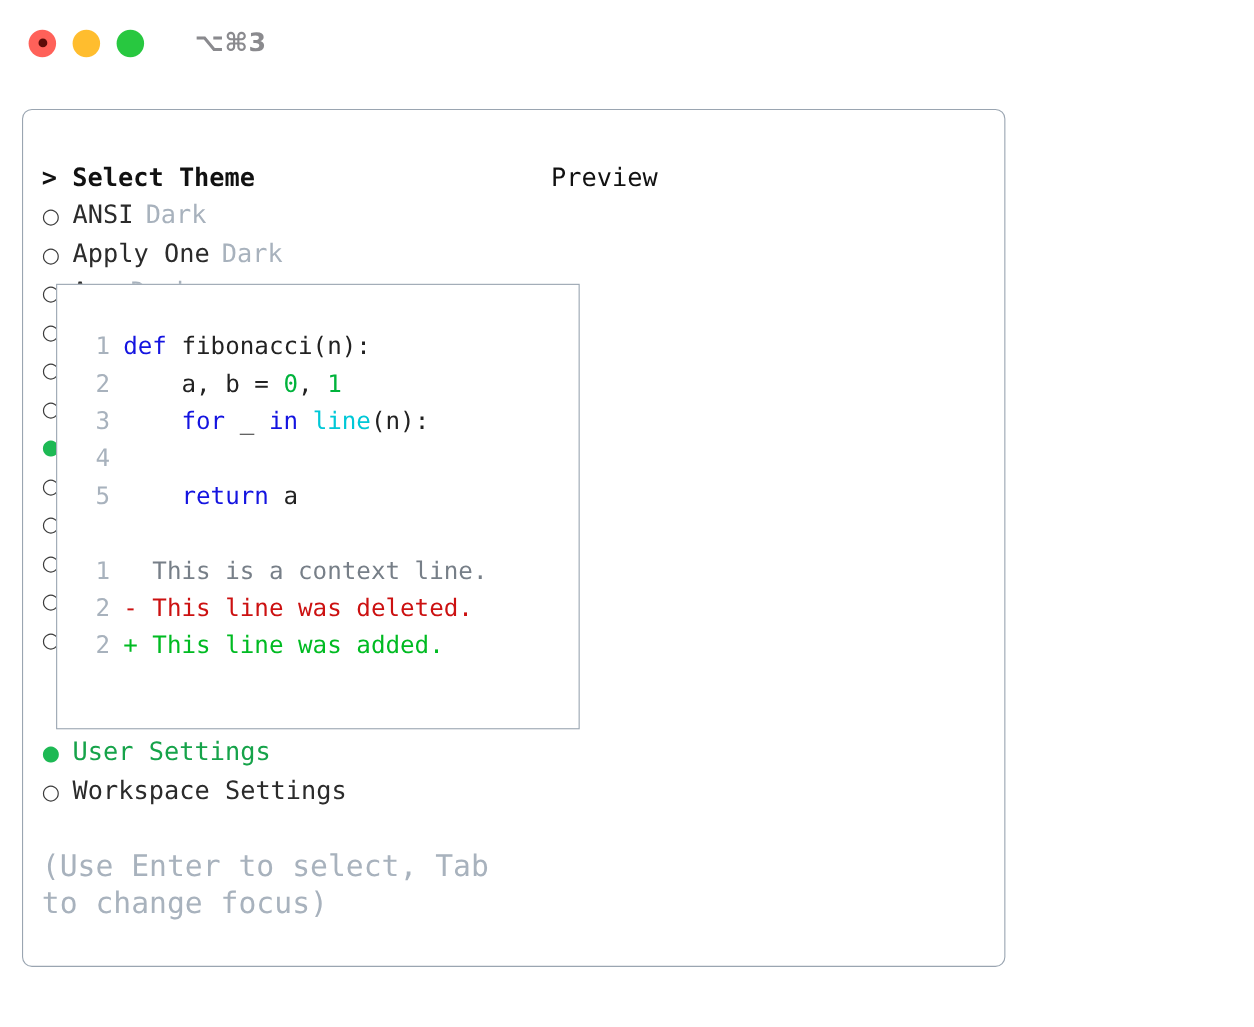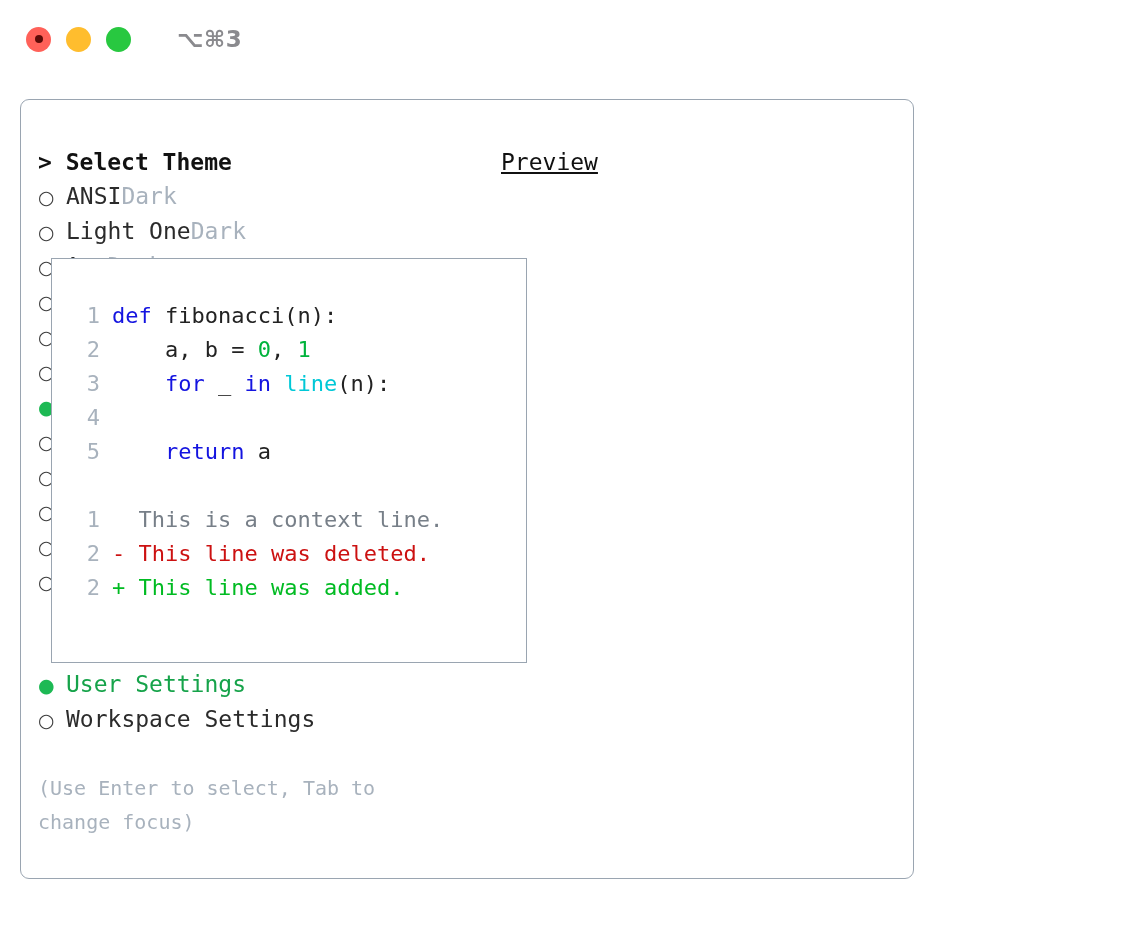--- a/index.html
+++ b/index.html
@@ -97,49 +97,49 @@
     flex: 0 0 28px;
     font-size: 19px;
     color: #3b3b3b;
     font-family: "DejaVu Sans", "Liberation Sans", sans-serif;
   }
   .row.selected .bullet { color: #1db954; }
   .row.selected .label  { color: #16a34a; }
   .label { color: #2b2b2b; }
   .variant {
     color: #a8b2bd;
+    margin-left: 11px;
   }
   .row.selected .variant { color: #a8b2bd; }
 
   .spacer-block { height: 34px; }
 
   .apply-head {
     font-size: 23px;
     line-height: 34px;
     color: #111111;
     padding-left: 28px;
     white-space: pre;
   }
 
   .hint {
     margin-top: 34px;
-    font-size: 20px;
+    font-size: 27px;
     line-height: 34px;
     color: #a8b2bd;
     width: 410px;
     white-space: pre-wrap;
   }
 
   
   .preview-title {
     font-size: 23px;
     line-height: 34px;
     color: #111111;
     white-space: pre;
-    text-decoration: underline;
   }
   .preview-box {
     position: absolute;
     left: 30px; top: 158px;
     width: 476px; height: 405px;
     border: 1.6px solid #9aa5b1;
     background: #ffffff;
   }
   .code-area {
     padding: 40px 0 0 14px;
@@ -186,21 +186,21 @@
   </div>
 
   <div class="card">
 
     <div class="col-left">
 
       <div class="section-head">&gt; Select Theme</div>
 
       <div id="theme-list">
           <div class="row"><span class="bullet">○</span><span class="label">ANSI</span><span class="variant">Dark</span></div>
-          <div class="row"><span class="bullet">○</span><span class="label">Light One</span><span class="variant">Dark</span></div>
+          <div class="row"><span class="bullet">○</span><span class="label">Apply One</span><span class="variant">Dark</span></div>
           <div class="row"><span class="bullet">○</span><span class="label">Ayu</span><span class="variant">Dark</span></div>
           <div class="row"><span class="bullet">○</span><span class="label">Default</span><span class="variant">Dark</span></div>
           <div class="row"><span class="bullet">○</span><span class="label">Dracula</span><span class="variant">Dark</span></div>
           <div class="row"><span class="bullet">○</span><span class="label">GitHub</span><span class="variant">Dark</span></div>
           <div class="row selected"><span class="bullet">●</span><span class="label">ANSI Light</span><span class="variant">Light</span></div>
           <div class="row"><span class="bullet">○</span><span class="label">Ayu Light</span><span class="variant">Light</span></div>
           <div class="row"><span class="bullet">○</span><span class="label">Default Light</span><span class="variant">Light</span></div>
           <div class="row"><span class="bullet">○</span><span class="label">GitHub Light</span><span class="variant">Light</span></div>
           <div class="row"><span class="bullet">○</span><span class="label">Google Code</span><span class="variant">Light</span></div>
           <div class="row"><span class="bullet">○</span><span class="label">XCode</span><span class="variant">Light</span></div>

